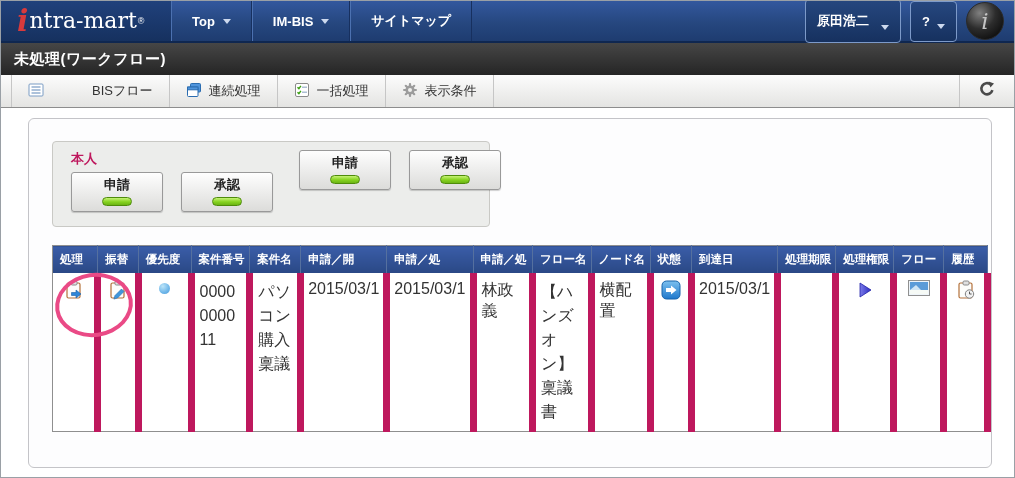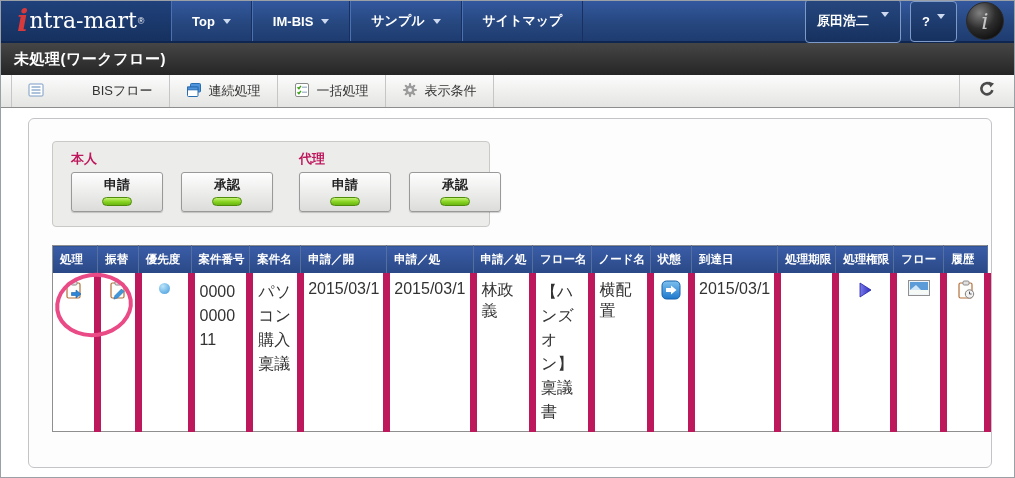--- a/index.html
+++ b/index.html
@@ -51,21 +51,21 @@
     cursor: pointer;
   }
   .caret {
     width: 0; height: 0;
     border-left: 4px solid transparent;
     border-right: 4px solid transparent;
     border-top: 5px solid #cdd9ee;
   }
   .nav-right { margin-left: auto; display: flex; align-items: center; gap: 9px; padding-right: 10px; }
   .user-btn, .help-btn {
-    display: flex; align-items: flex-start; gap: 12px;
+    display: flex; align-items: flex-end; gap: 12px;
     background: linear-gradient(180deg, #26477f, #16315f);
     border: 1px solid #7d9ac9; border-radius: 4px;
     color: #fff; font-size: 13px; font-weight: bold;
     padding: 12px 11px; cursor: pointer;
   }
   .help-btn { gap: 7px; }
   .im-badge {
     width: 38px; height: 38px; border-radius: 50%;
     background: radial-gradient(circle at 35% 28%, #808080 0%, #2d2d2d 45%, #000 100%);
     border: 1px solid #2a2a2a;
@@ -200,24 +200,20 @@
         <span class="logo-text">ntra-mart</span>
         <span class="logo-reg">®</span>
     </div>
     <nav class="menu">
       <div class="menu-item">
         <span>Top</span>
         <span class="caret"></span>
       </div>
       <div class="menu-item">
         <span>IM-BIS</span>
-        <span class="caret"></span>
-      </div>
-      <div class="menu-item">
-        <span>サンプル</span>
         <span class="caret"></span>
       </div>
       <div class="menu-item">
         <span>サイトマップ</span>
       </div>
     </nav>
     <div class="nav-right">
       <div class="user-btn">
         <span>原田浩二</span>
         <span class="caret"></span>
@@ -307,21 +303,20 @@
               <span>申請</span>
               <span class="led"></span>
             </div>
             <div class="fbtn">
               <span>承認</span>
               <span class="led"></span>
             </div>
           </div>
         </div>
         <div class="fgroup">
-          <div class="flabel">代理</div>
           <div class="fbuttons">
             <div class="fbtn">
               <span>申請</span>
               <span class="led"></span>
             </div>
             <div class="fbtn">
               <span>承認</span>
               <span class="led"></span>
             </div>
           </div>

